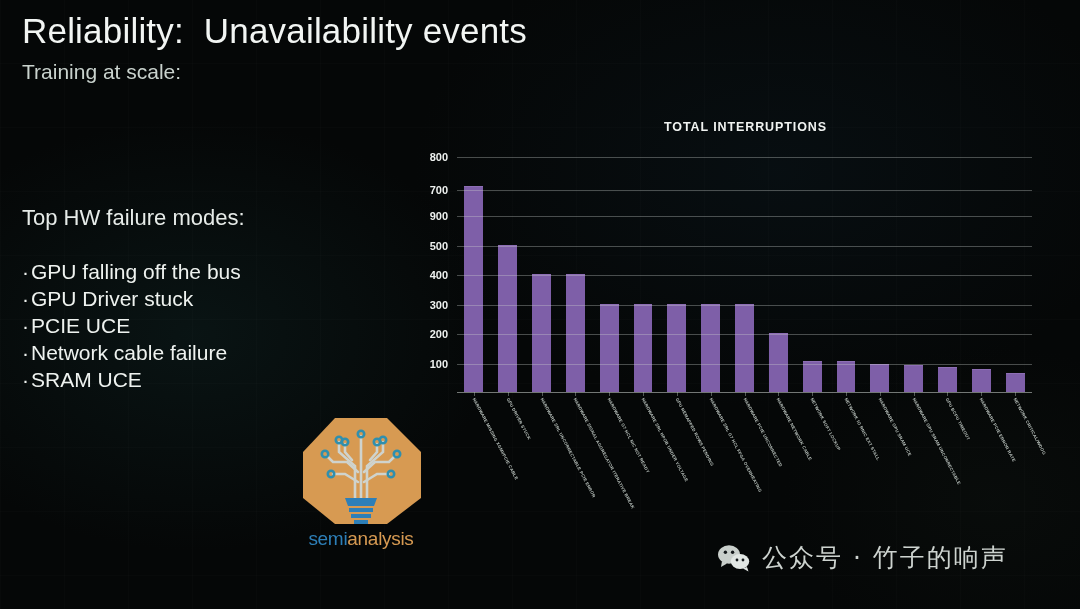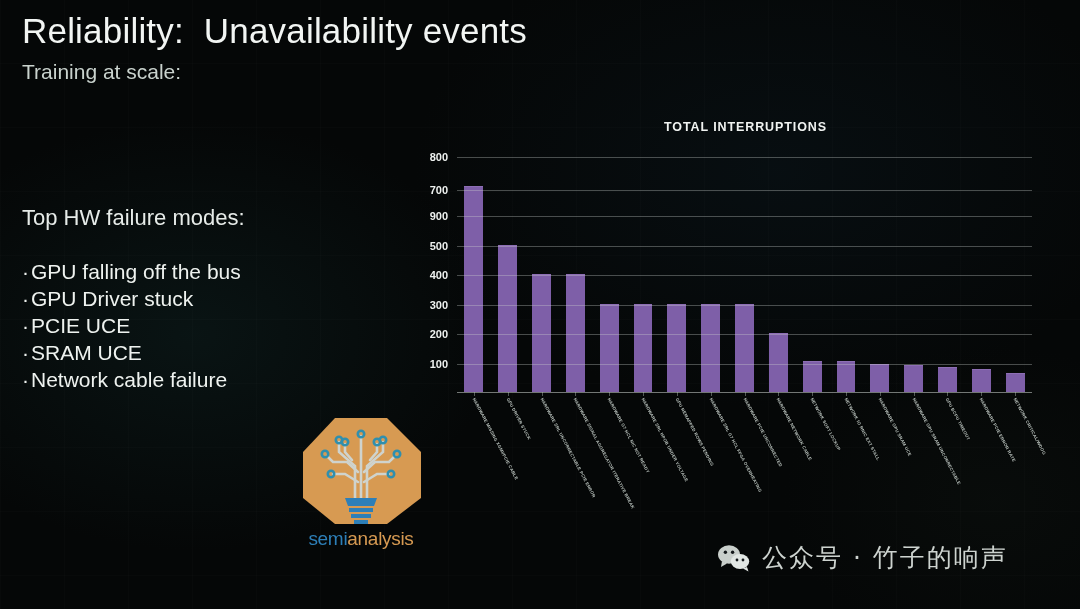--- a/index.html
+++ b/index.html
@@ -138,22 +138,22 @@
   <div class="noise"></div>
 
   <div class="title">Reliability:  Unavailability events</div>
   <div class="subtitle">Training at scale:</div>
 
   <div class="lead">Top HW failure modes:</div>
   <ul class="bullets" id="bullets">
       <li><span class="dot">·</span><span>GPU falling off the bus</span></li>
       <li><span class="dot">·</span><span>GPU Driver stuck</span></li>
       <li><span class="dot">·</span><span>PCIE UCE</span></li>
+      <li><span class="dot">·</span><span>Network cable failure</span></li>
       <li><span class="dot">·</span><span>SRAM UCE</span></li>
-      <li><span class="dot">·</span><span>Network cable failure</span></li>
     </ul>
 
   <div class="logo">
     <svg width="132" height="118" viewBox="0 0 132 118">
       <polygon points="40,6 92,6 126,40 126,86 92,112 40,112 8,86 8,40" fill="#d79a52"></polygon>
       <g stroke="#cfd3cd" stroke-width="2.6" fill="none" stroke-linecap="round">
         <path d="M60,86 L60,54 L44,40 L44,30"></path>
         <path d="M72,86 L72,54 L88,40 L88,30"></path>
         <path d="M66,86 L66,44 L66,24"></path>
         <path d="M63,60 L52,50 L38,50 L32,44"></path>

